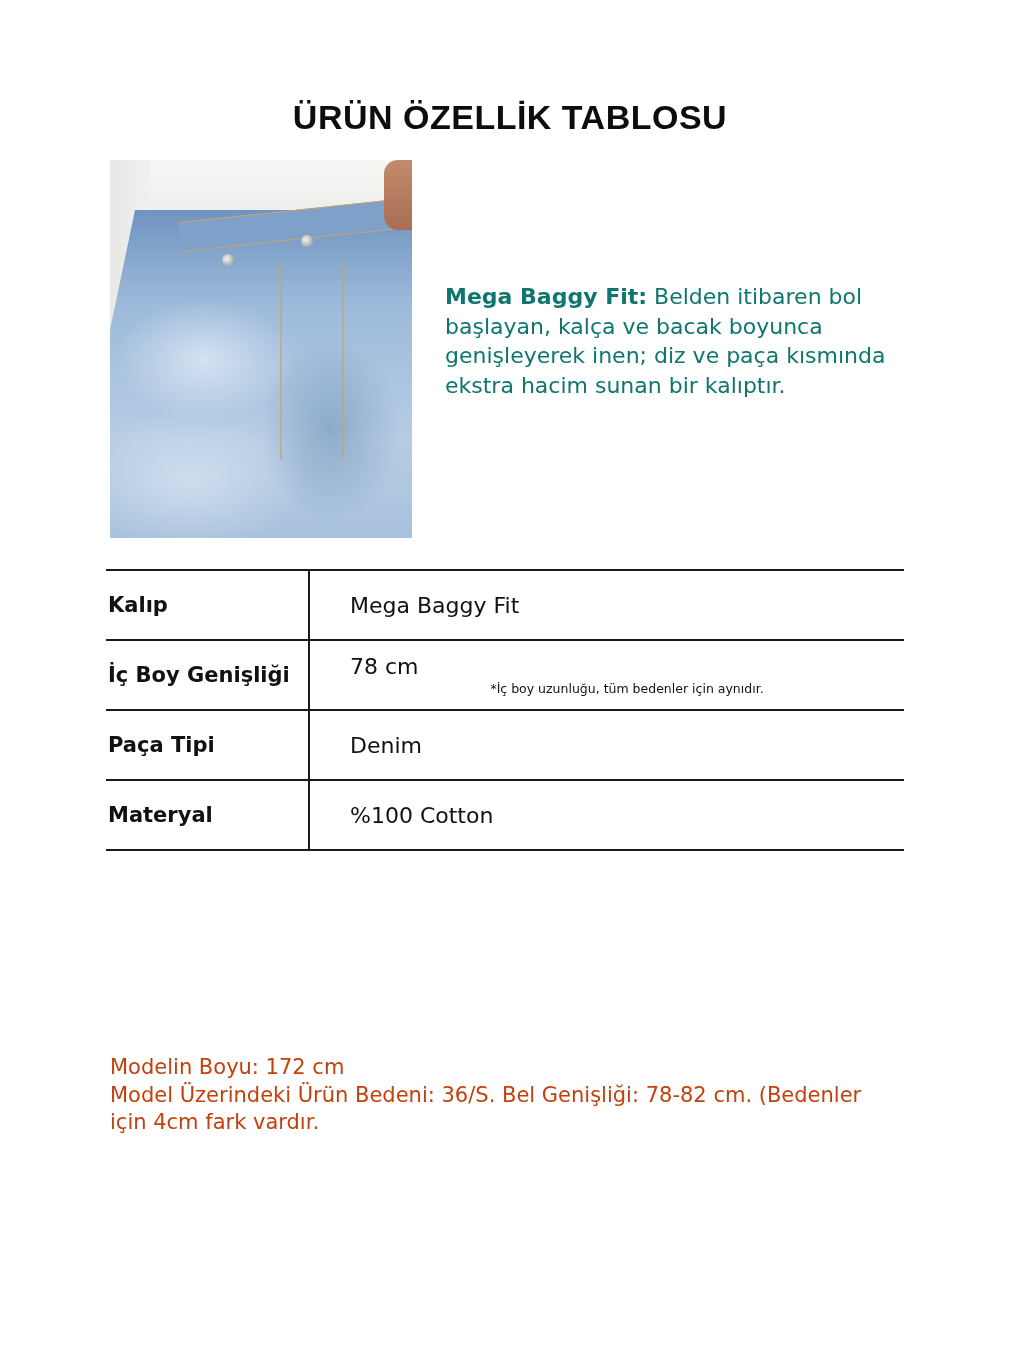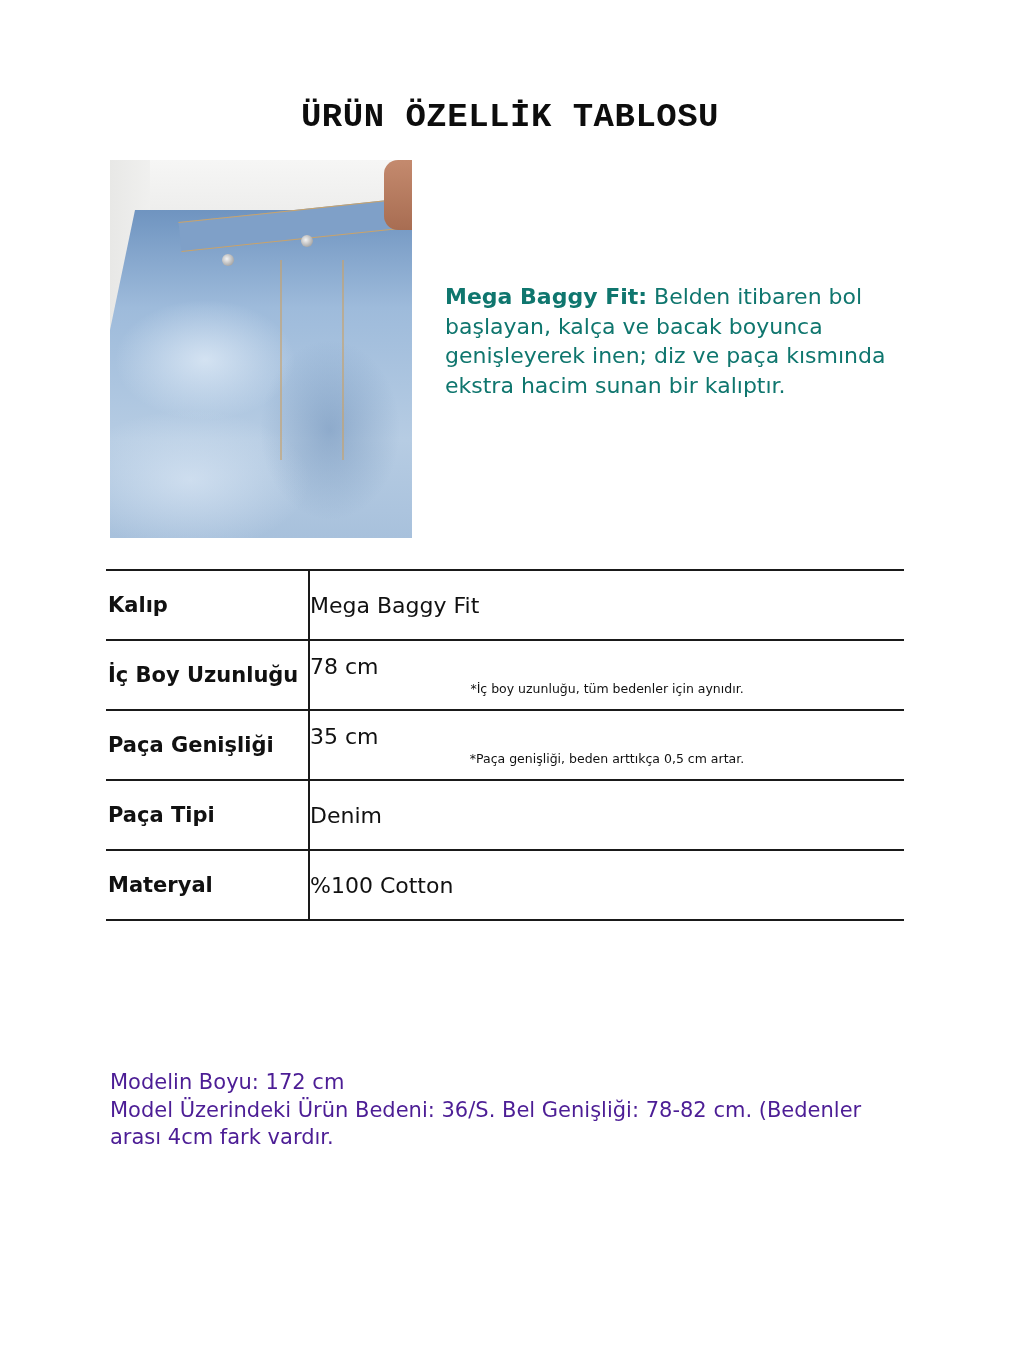--- a/index.html
+++ b/index.html
@@ -2,21 +2,21 @@
 <html><head>
 <meta charset="utf-8">
 <style>
   html, body { margin: 0; padding: 0; }
   body {
     width: 1020px; height: 1360px; background: #ffffff; position: relative;
     font-family: "DejaVu Sans", sans-serif; color: #111; overflow: hidden;
   }
   .title {
     position: absolute; top: 98px; left: 0; width: 1020px; text-align: center;
-    font-family: Liberation Mono, monospace; font-weight: bold; font-size: 34px;
+    font-family: Liberation Sans, sans-serif; font-weight: bold; font-size: 34px;
     letter-spacing: 0.5px; color: #0d0d0d;
   }
   .photo {
     position: absolute; left: 110px; top: 160px; width: 302px; height: 378px;
     overflow: hidden; background: #f0f0ef;
   }
   .photo .shirt-l { position:absolute; left:0; top:0; width:60px; height:320px;
     background: linear-gradient(90deg,#e8e8e6,#f4f4f3); border-radius: 0 0 30px 0; }
   .photo .shirt { position:absolute; left:40px; top:0; width:262px; height:60px;
     background: linear-gradient(180deg,#f6f6f5,#ececeb); }
@@ -41,25 +41,25 @@
     position: absolute; left: 445px; top: 282px; width: 490px;
     font-size: 22px; line-height: 29.5px; color: #0f766e;
   }
   .desc b { font-weight: bold; }
   table.spec {
     position: absolute; left: 106px; top: 569px; width: 798px;
     border-collapse: collapse;
   }
   table.spec td { border-top: 2px solid #1a1a1a; border-bottom: 2px solid #1a1a1a; height: 68px; vertical-align: middle; padding: 0; }
   table.spec td.k { width: 200px; border-right: 2px solid #1a1a1a; font-weight: bold; font-size: 21px; padding-left: 2px; }
-  table.spec td.v { font-size: 22px; }
+  table.spec td.v { font-size: 22px; padding-left: 40px; }
   .note { display:block; font-size: 12.5px; margin-top: 2px; text-align: center; }
   .footer {
     position: absolute; left: 110px; top: 1054px; width: 800px;
-    font-size: 21px; line-height: 27.5px; color: #4c1d95; margin-top: 15px;
+    font-size: 21px; line-height: 27.5px; color: #c2410c;
   }
   .footer div { white-space: nowrap; }
 </style>
 </head>
 <body>
 
 <div class="title">ÜRÜN ÖZELLİK TABLOSU</div>
 
 <div class="photo" title="Açık mavi yıkamalı asimetrik düğmeli yüksek bel jean yakın çekim">
   <div class="shirt-l"></div>
@@ -76,35 +76,31 @@
   <b>Mega Baggy Fit:</b><span> Belden itibaren bol başlayan, kalça ve bacak boyunca genişleyerek inen; diz ve paça kısmında ekstra hacim sunan bir kalıptır.</span>
 </div>
 
 <table class="spec">
   <tbody>
       <tr>
     <td class="k">Kalıp</td>
     <td class="v"><span>Mega Baggy Fit</span></td>
   </tr>
   <tr>
-    <td class="k">İç Boy Uzunluğu</td>
+    <td class="k">İç Boy Genişliği</td>
     <td class="v"><span>78 cm</span><span class="note">*İç boy uzunluğu, tüm bedenler için aynıdır.</span></td>
-  </tr>
-  <tr>
-    <td class="k">Paça Genişliği</td>
-    <td class="v"><span>35 cm</span><span class="note">*Paça genişliği, beden arttıkça 0,5 cm artar.</span></td>
   </tr>
   <tr>
     <td class="k">Paça Tipi</td>
     <td class="v"><span>Denim</span></td>
   </tr>
   <tr>
     <td class="k">Materyal</td>
     <td class="v"><span>%100 Cotton</span></td>
   </tr>
 </tbody>
   </table>
 
 <div class="footer">
   <div>Modelin Boyu: 172 cm</div>
   <div>Model Üzerindeki Ürün Bedeni: 36/S. Bel Genişliği: 78-82 cm. (Bedenler</div>
-  <div>arası 4cm fark vardır.</div>
+  <div>için 4cm fark vardır.</div>
 </div>
 
 </body></html>

